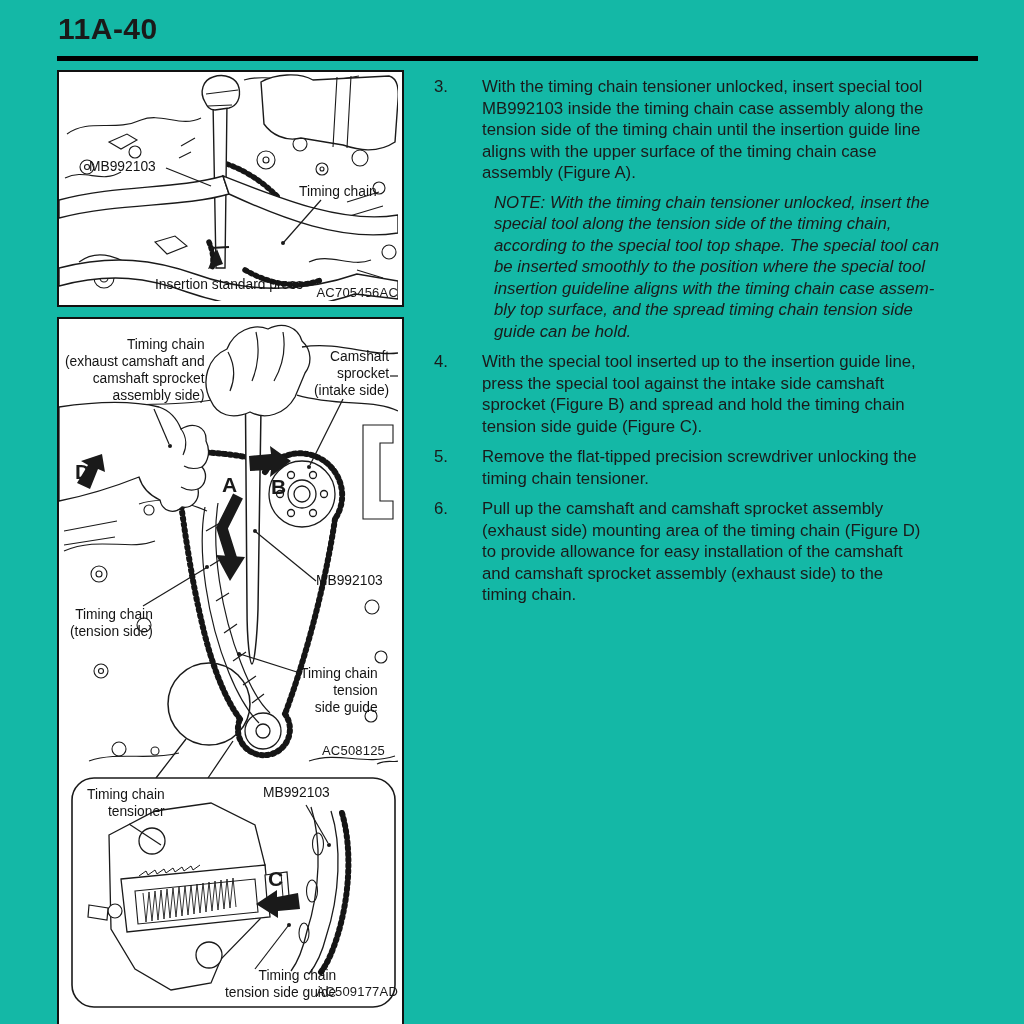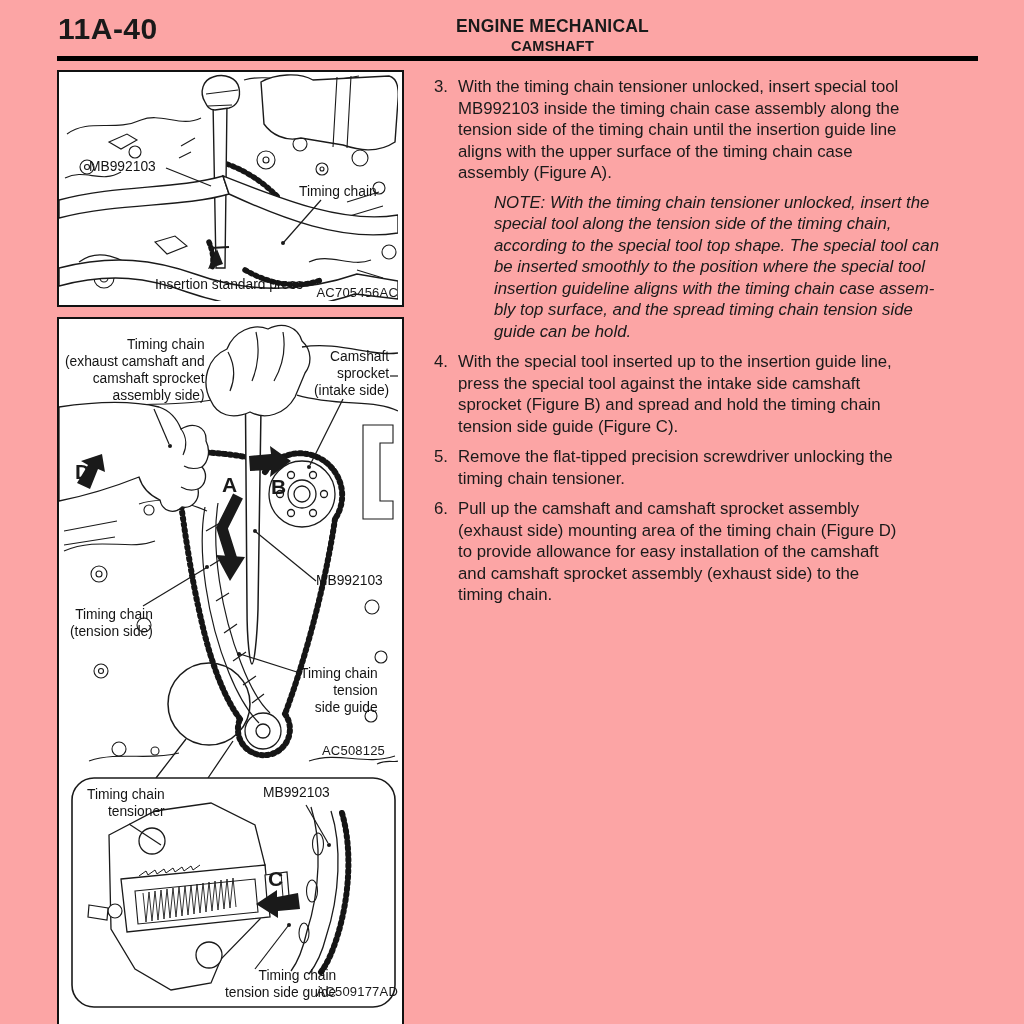--- a/index.html
+++ b/index.html
@@ -1,45 +1,41 @@
 <!DOCTYPE html>
 <html><head>
 <meta charset="utf-8">
 <style>
   html,body{margin:0;padding:0;background:#e8e8e8;}
-  .page{position:relative;width:1024px;height:1024px;background:#fca5a5;
+  .page{position:relative;width:1024px;height:1024px;background:#14b8a6;
         font-family:"Liberation Sans",sans-serif;color:#1a1a1a;overflow:hidden;margin:0 auto;}
   .hdr-page{position:absolute;left:58px;top:12px;font-size:30px;font-weight:700;letter-spacing:.5px;}
   .hdr-titles{position:absolute;left:340px;top:16px;width:425px;text-align:center;}
   .hdr-sec{font-size:17.5px;font-weight:700;letter-spacing:.2px;}
   .hdr-sub{font-size:14.5px;font-weight:700;margin-top:1px;letter-spacing:.2px;}
   .hdr-rule{position:absolute;left:57px;top:56px;width:921px;height:5px;background:#000;}
   .fig-box{position:absolute;border:2px solid #111;background:#fff;text-align:right;}
   #fig-a{left:57px;top:70px;width:343px;height:233px;}
   #fig-b{left:57px;top:317px;width:343px;height:707px;border-bottom:none;}
   .fig-art{position:absolute;left:0;top:0;}
   .fig-label{position:absolute;font-size:13.8px;line-height:17px;white-space:pre-line;color:#141414;}
   .fig-code{position:absolute;font-size:13px;font-weight:400;letter-spacing:.2px;}
   .marker{position:absolute;font-size:21px;font-weight:700;}
   .steps{position:absolute;left:434px;top:76px;width:551px;font-size:16.8px;line-height:21.5px;}
   .step{position:relative;padding-left:24px;margin-bottom:9px;}
   .step-num{position:absolute;left:0;top:0;}
-  .step-text{white-space:pre-line;}
+  .step-text{white-space:pre-line;margin-left:24px;}
   .note{font-style:italic;margin-top:8px;white-space:pre-line;margin-left:36px;}
 </style>
 </head>
 <body>
 
 <div class="page">
 
   <div class="hdr-page">11A-40</div>
-  <div class="hdr-titles">
-    <div class="hdr-sec">ENGINE MECHANICAL</div>
-    <div class="hdr-sub">CAMSHAFT</div>
-  </div>
   <div class="hdr-rule"></div>
 
   <div class="fig-box" id="fig-a">
     <svg class="fig-art" width="339" height="229" viewBox="0 0 339 229">
       <g stroke="#1a1a1a" fill="none" stroke-width="1.1">
         <path d="M8,62 C30,46 56,60 82,48 C102,40 122,56 142,46"></path>
         <path d="M6,106 C26,96 42,112 62,100"></path>
         <circle cx="28" cy="95" r="7"></circle>
           <circle cx="28" cy="95" r="2.5"></circle>
         <circle cx="76" cy="80" r="6"></circle>

